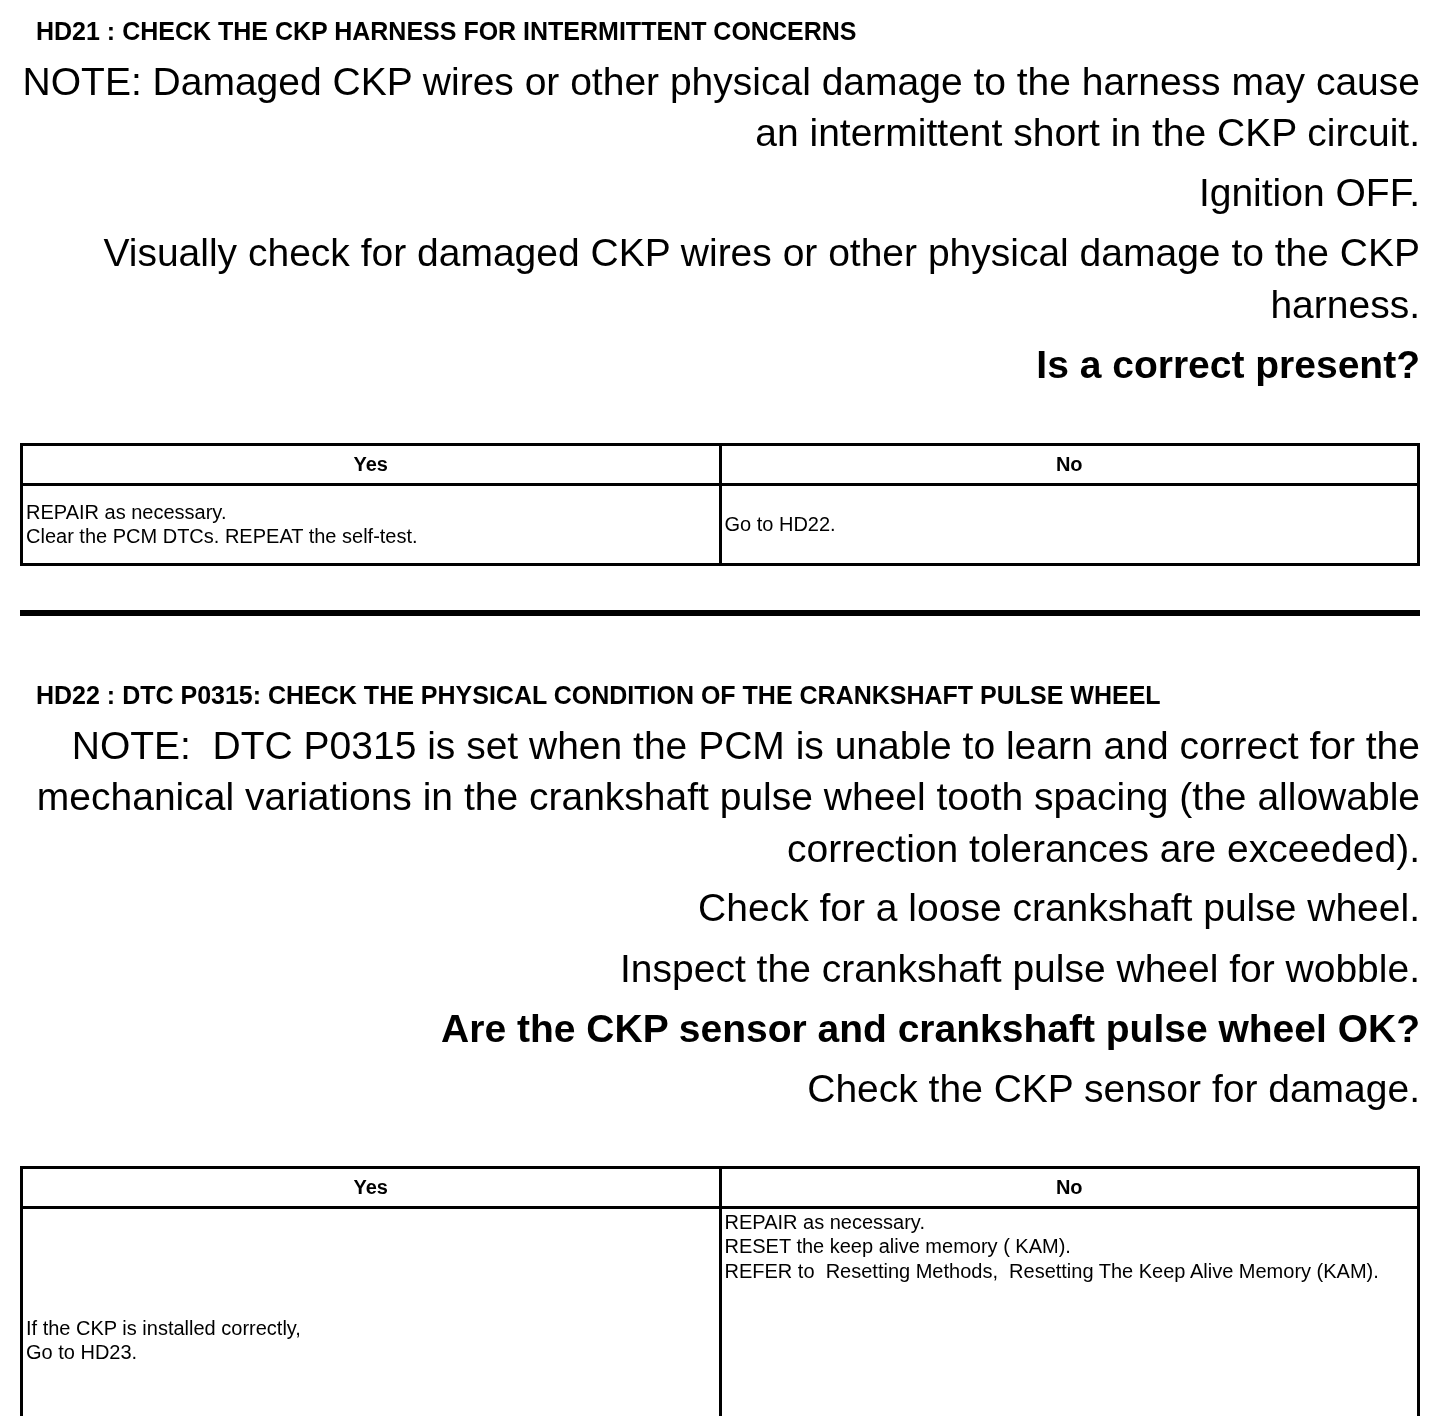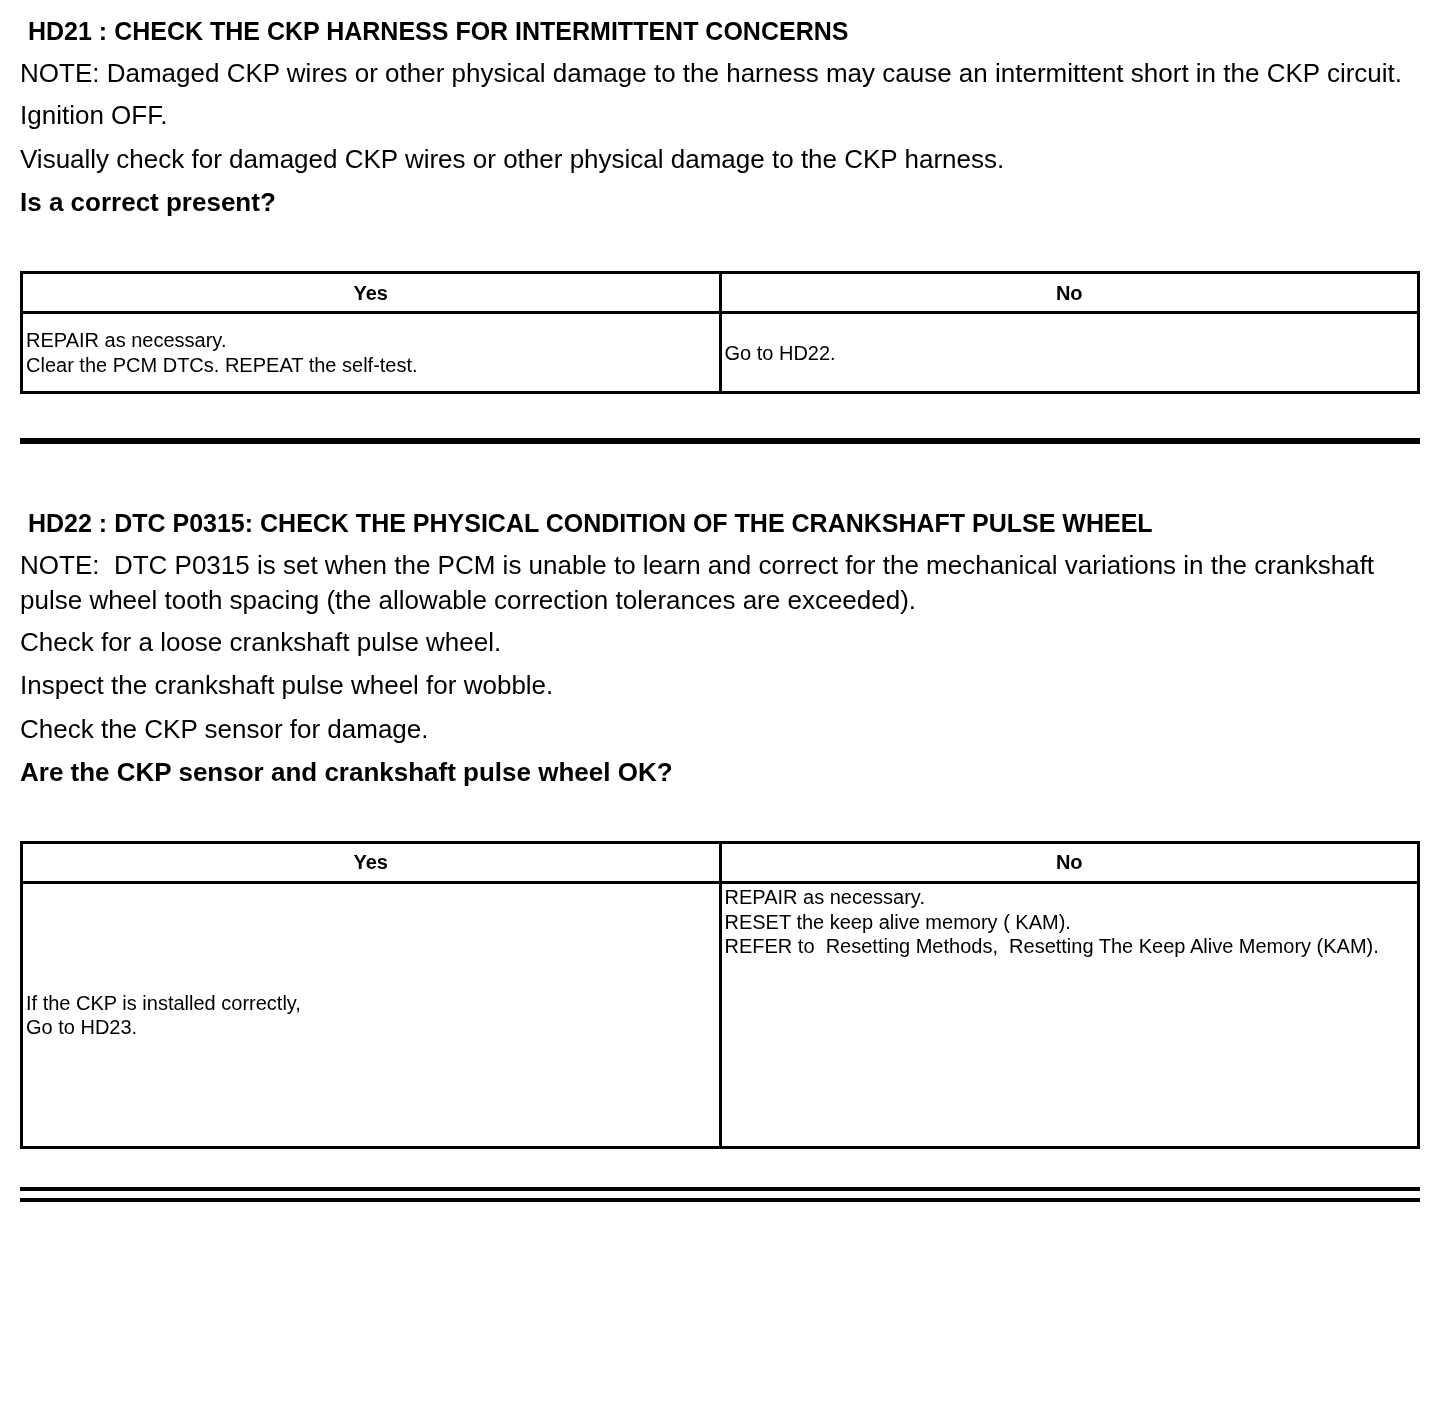--- a/index.html
+++ b/index.html
@@ -12,29 +12,30 @@
   .page {
     width: 1440px;
     min-height: 1416px;
     box-sizing: border-box;
     padding: 16px 20px 10px 20px;
     background: #ffffff;
   }
   .section-heading {
     font-size: 25px;
     font-weight: bold;
-    margin: 0 0 10px 8px;
+    margin: 0 0 10px 16px;
     line-height: 1.2;
     white-space: pre-wrap;
   }
   .body-text {
-    font-size: 26px;
+    font-size: 39px;
     line-height: 1.32;
     margin: 8px 0 6px 0;
     white-space: pre-wrap;
+    text-align: right;
   }
   .note-text {
     margin-bottom: 8px;
   }
   .step-text {
     margin-bottom: 9px;
   }
   .question-text {
     font-weight: bold;
     margin-top: 4px;
@@ -127,23 +128,23 @@
   <section>
     <h2 class="section-heading">HD22 : DTC P0315: CHECK THE PHYSICAL CONDITION OF THE CRANKSHAFT PULSE WHEEL</h2>
 
     <p class="body-text note-text">NOTE:  DTC P0315 is set when the PCM is unable to learn and correct for the mechanical variations in the crankshaft pulse wheel tooth spacing (the allowable correction tolerances are exceeded).</p>
 
 
     <p class="body-text step-text">Check for a loose crankshaft pulse wheel.</p>
 
     <p class="body-text step-text">Inspect the crankshaft pulse wheel for wobble.</p>
 
+    <p class="body-text question-text">Are the CKP sensor and crankshaft pulse wheel OK?</p>
+
     <p class="body-text step-text">Check the CKP sensor for damage.</p>
-
-    <p class="body-text question-text">Are the CKP sensor and crankshaft pulse wheel OK?</p>
 
     <table class="decision-table">
       <tbody>
         <tr>
           <th>Yes</th>
           <th>No</th>
         </tr>
         <tr class="row-tall">
           <td class="cell-center">
             <div class="cell-line">If the CKP is installed correctly,</div>

